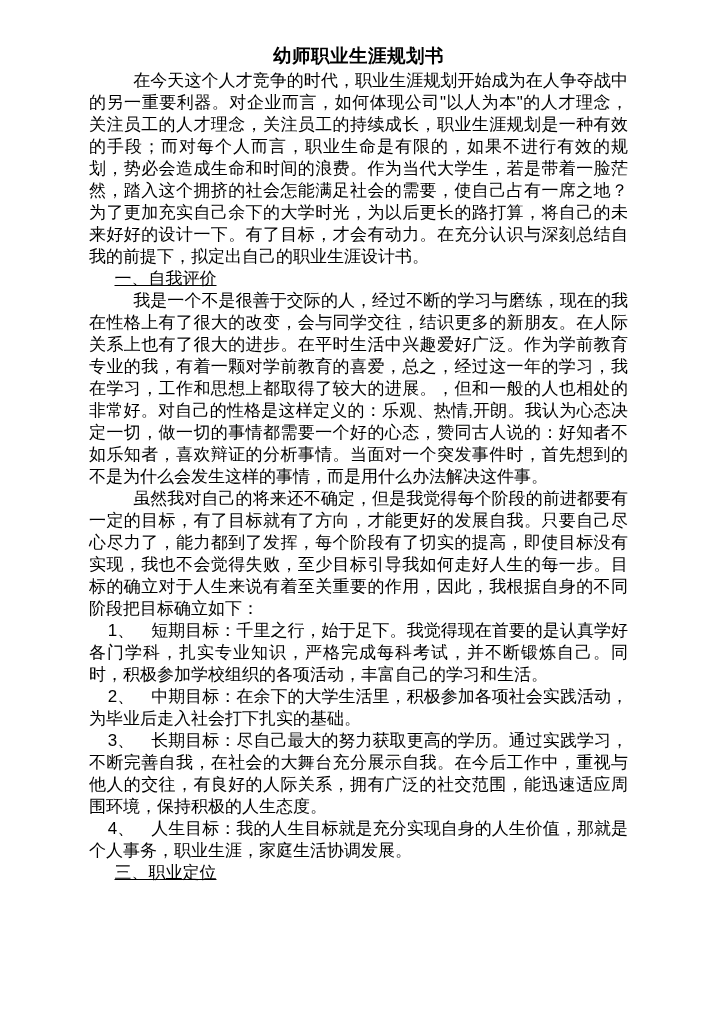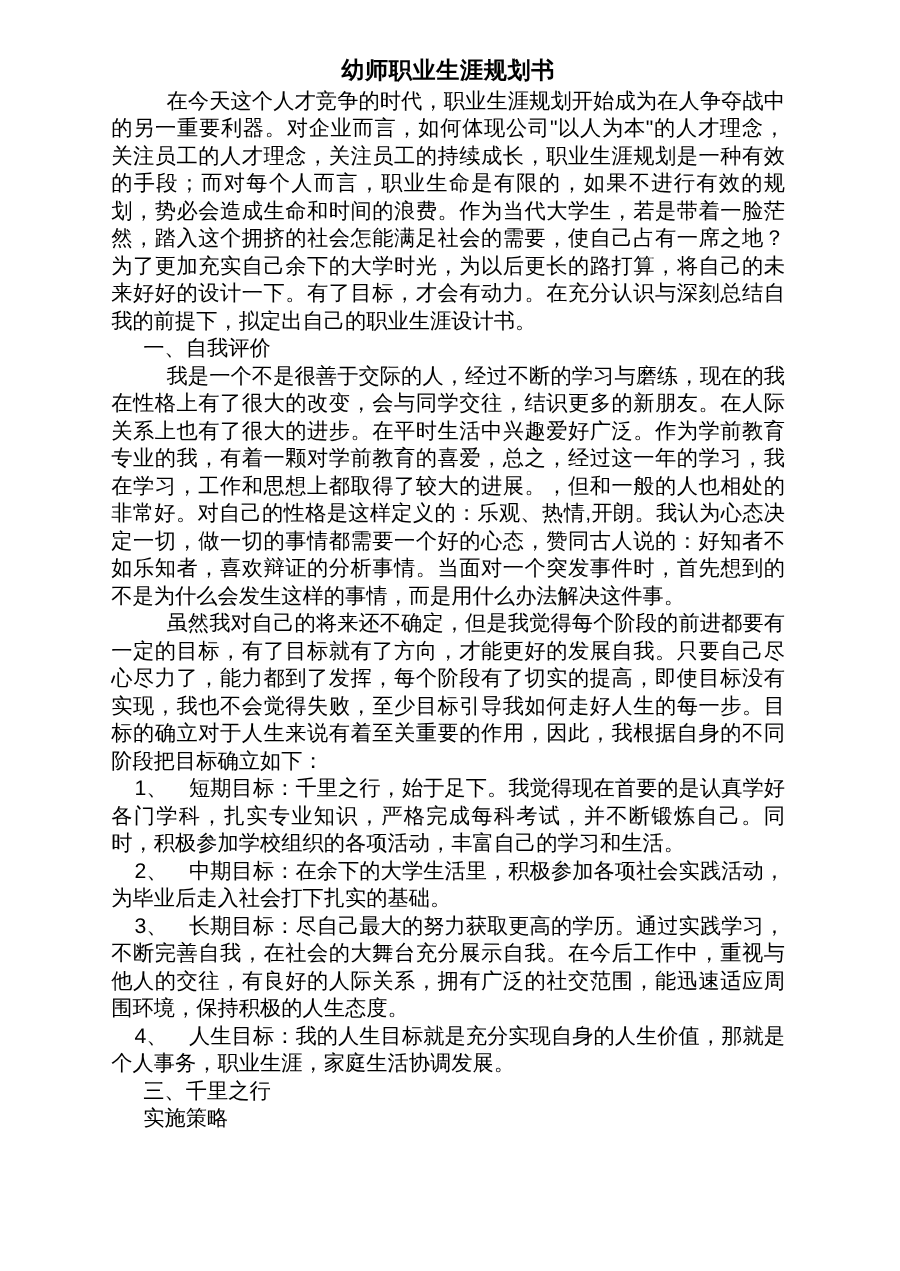--- a/index.html
+++ b/index.html
@@ -33,21 +33,21 @@
     letter-spacing: 0.5px;
   }
   .blk {
     margin: 0;
     font-size: 17px;
     line-height: 22px;
     text-align: justify;
     word-break: break-all;
   }
   .indent-para    { text-indent: 2.6em; }
-  .indent-heading { text-indent: 1.5em; }
+  .indent-heading { text-indent: 1.5em; text-decoration: underline; }
   .indent-list    { text-indent: 1.1em; }
 </style>
 </head>
 <body>
 
 <div class="page">
   <div class="content">
 
     <h1 class="doc-title">幼师职业生涯规划书</h1>
 
@@ -62,19 +62,18 @@
     <p class="blk indent-para">虽然我对自己的将来还不确定，但是我觉得每个阶段的前进都要有一定的目标，有了目标就有了方向，才能更好的发展自我。只要自己尽心尽力了，能力都到了发挥，每个阶段有了切实的提高，即使目标没有实现，我也不会觉得失败，至少目标引导我如何走好人生的每一步。目标的确立对于人生来说有着至关重要的作用，因此，我根据自身的不同阶段把目标确立如下：</p>
 
     <p class="blk indent-list">1、　短期目标：千里之行，始于足下。我觉得现在首要的是认真学好各门学科，扎实专业知识，严格完成每科考试，并不断锻炼自己。同时，积极参加学校组织的各项活动，丰富自己的学习和生活。</p>
 
     <p class="blk indent-list">2、　中期目标：在余下的大学生活里，积极参加各项社会实践活动，为毕业后走入社会打下扎实的基础。</p>
 
     <p class="blk indent-list">3、　长期目标：尽自己最大的努力获取更高的学历。通过实践学习，不断完善自我，在社会的大舞台充分展示自我。在今后工作中，重视与他人的交往，有良好的人际关系，拥有广泛的社交范围，能迅速适应周围环境，保持积极的人生态度。</p>
 
     <p class="blk indent-list">4、　人生目标：我的人生目标就是充分实现自身的人生价值，那就是个人事务，职业生涯，家庭生活协调发展。</p>
 
-    <p class="blk indent-heading">三、千里之行</p>
+    <p class="blk indent-heading">三、职业定位</p>
 
 
-    <p class="blk indent-heading">实施策略</p>
 
   </div>
 </div>
 
 </body></html>

